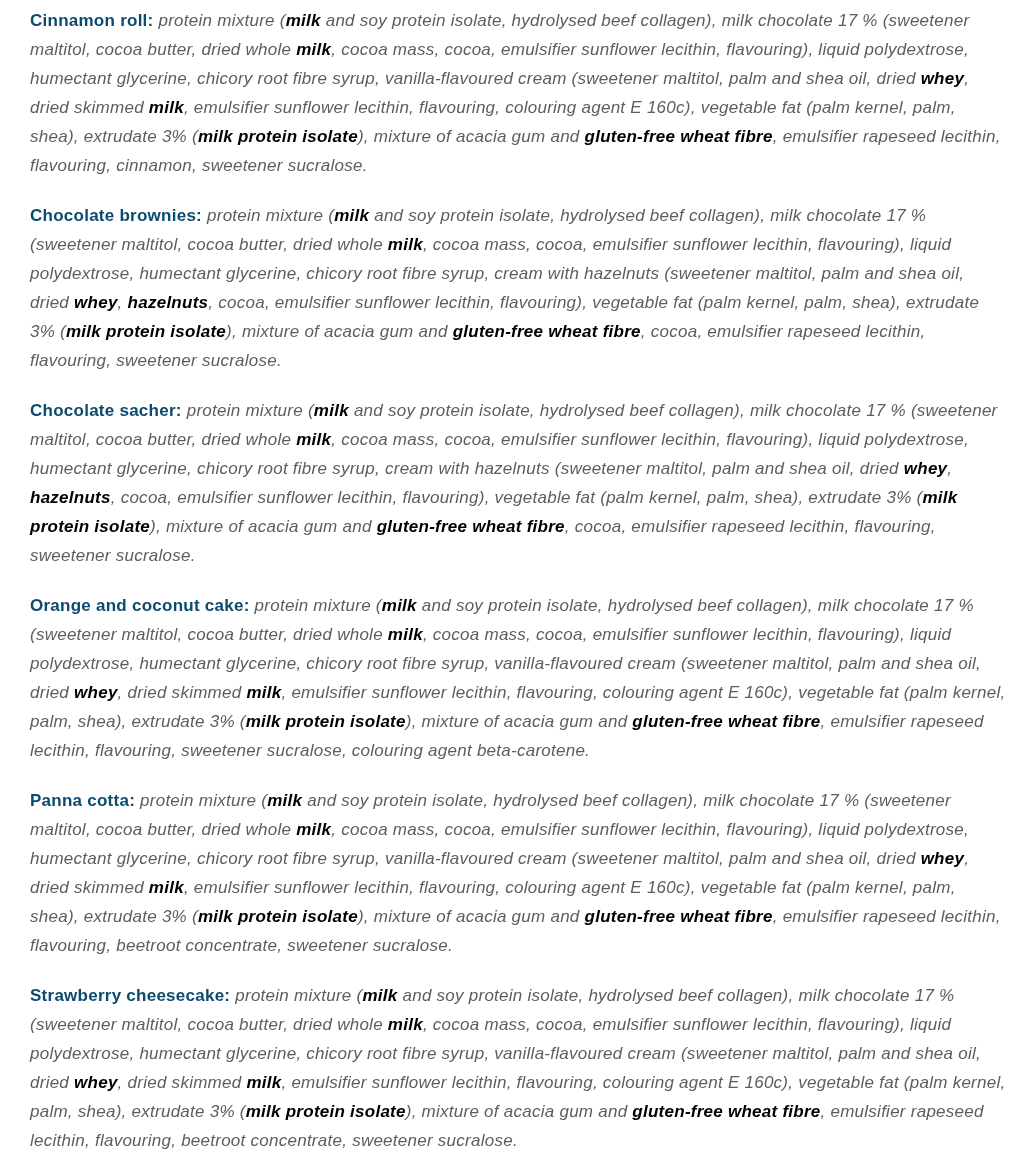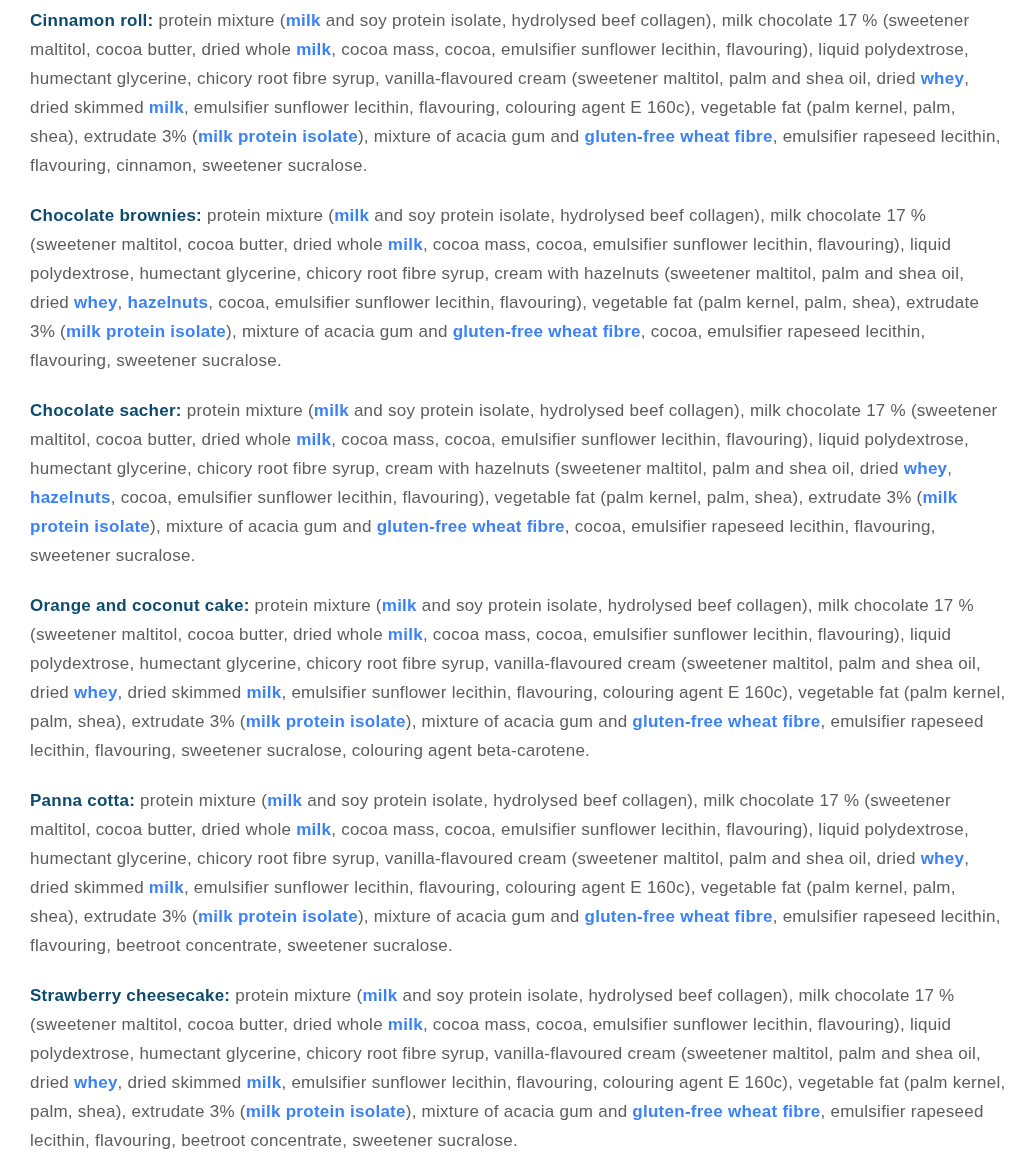--- a/index.html
+++ b/index.html
@@ -26,25 +26,27 @@
     color: #5d5d5d;
     text-align: left;
   }
   .doc p:last-child { margin-bottom: 0; }
   .seg-b {
     font-weight: 700;
     color: #0c4a6e;
   }
   .seg-bi {
     font-weight: 700;
-    color: #3b82f6;
+    font-style: italic;
+    color: #000000;
   }
   .seg-r {
     font-weight: 400;
     color: #5d5d5d;
+    font-style: italic;
   }
 </style>
 </head>
 <body>
 
 <div class="doc">
     <p><span class="seg-b">Cinnamon roll:</span><span class="seg-r"> protein mixture (</span><span class="seg-bi">milk</span><span class="seg-r"> and soy protein isolate, hydrolysed beef collagen), milk chocolate 17 % (sweetener maltitol, cocoa butter, dried whole </span><span class="seg-bi">milk</span><span class="seg-r">, cocoa mass, cocoa, emulsifier sunflower lecithin, flavouring), liquid polydextrose, humectant glycerine, chicory root fibre syrup, vanilla-flavoured cream (sweetener maltitol, palm and shea oil, dried </span><span class="seg-bi">whey</span><span class="seg-r">, dried skimmed </span><span class="seg-bi">milk</span><span class="seg-r">, emulsifier sunflower lecithin, flavouring, colouring agent E 160c), vegetable fat (palm kernel, palm, shea), extrudate 3% (</span><span class="seg-bi">milk protein isolate</span><span class="seg-r">), mixture of acacia gum and </span><span class="seg-bi">gluten-free wheat fibre</span><span class="seg-r">, emulsifier rapeseed lecithin, flavouring, cinnamon, sweetener sucralose.</span></p>
     <p><span class="seg-b">Chocolate brownies:</span><span class="seg-r"> protein mixture (</span><span class="seg-bi">milk</span><span class="seg-r"> and soy protein isolate, hydrolysed beef collagen), milk chocolate 17 % (sweetener maltitol, cocoa butter, dried whole </span><span class="seg-bi">milk</span><span class="seg-r">, cocoa mass, cocoa, emulsifier sunflower lecithin, flavouring), liquid polydextrose, humectant glycerine, chicory root fibre syrup, cream with hazelnuts (sweetener maltitol, palm and shea oil, dried </span><span class="seg-bi">whey</span><span class="seg-r">, </span><span class="seg-bi">hazelnuts</span><span class="seg-r">, cocoa, emulsifier sunflower lecithin, flavouring), vegetable fat (palm kernel, palm, shea), extrudate 3% (</span><span class="seg-bi">milk protein isolate</span><span class="seg-r">), mixture of acacia gum and </span><span class="seg-bi">gluten-free wheat fibre</span><span class="seg-r">, cocoa, emulsifier rapeseed lecithin, flavouring, sweetener sucralose.</span></p>
     <p><span class="seg-b">Chocolate sacher:</span><span class="seg-r"> protein mixture (</span><span class="seg-bi">milk</span><span class="seg-r"> and soy protein isolate, hydrolysed beef collagen), milk chocolate 17 % (sweetener maltitol, cocoa butter, dried whole </span><span class="seg-bi">milk</span><span class="seg-r">, cocoa mass, cocoa, emulsifier sunflower lecithin, flavouring), liquid polydextrose, humectant glycerine, chicory root fibre syrup, cream with hazelnuts (sweetener maltitol, palm and shea oil, dried </span><span class="seg-bi">whey</span><span class="seg-r">, </span><span class="seg-bi">hazelnuts</span><span class="seg-r">, cocoa, emulsifier sunflower lecithin, flavouring), vegetable fat (palm kernel, palm, shea), extrudate 3% (</span><span class="seg-bi">milk protein isolate</span><span class="seg-r">), mixture of acacia gum and </span><span class="seg-bi">gluten-free wheat fibre</span><span class="seg-r">, cocoa, emulsifier rapeseed lecithin, flavouring, sweetener sucralose.</span></p>
     <p><span class="seg-b">Orange and coconut cake:</span><span class="seg-r"> protein mixture (</span><span class="seg-bi">milk</span><span class="seg-r"> and soy protein isolate, hydrolysed beef collagen), milk chocolate 17 % (sweetener maltitol, cocoa butter, dried whole </span><span class="seg-bi">milk</span><span class="seg-r">, cocoa mass, cocoa, emulsifier sunflower lecithin, flavouring), liquid polydextrose, humectant glycerine, chicory root fibre syrup, vanilla-flavoured cream (sweetener maltitol, palm and shea oil, dried </span><span class="seg-bi">whey</span><span class="seg-r">, dried skimmed </span><span class="seg-bi">milk</span><span class="seg-r">, emulsifier sunflower lecithin, flavouring, colouring agent E 160c), vegetable fat (palm kernel, palm, shea), extrudate 3% (</span><span class="seg-bi">milk protein isolate</span><span class="seg-r">), mixture of acacia gum and </span><span class="seg-bi">gluten-free wheat fibre</span><span class="seg-r">, emulsifier rapeseed lecithin, flavouring, sweetener sucralose, colouring agent beta-carotene.</span></p>

